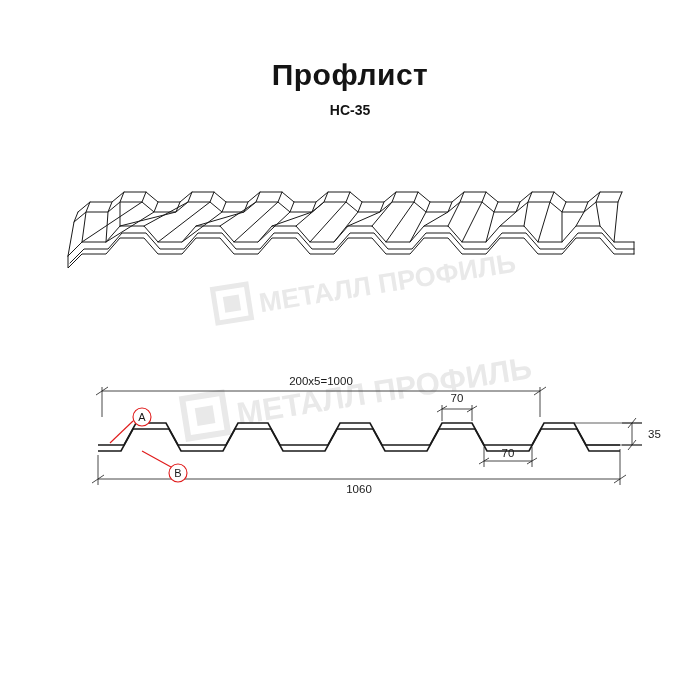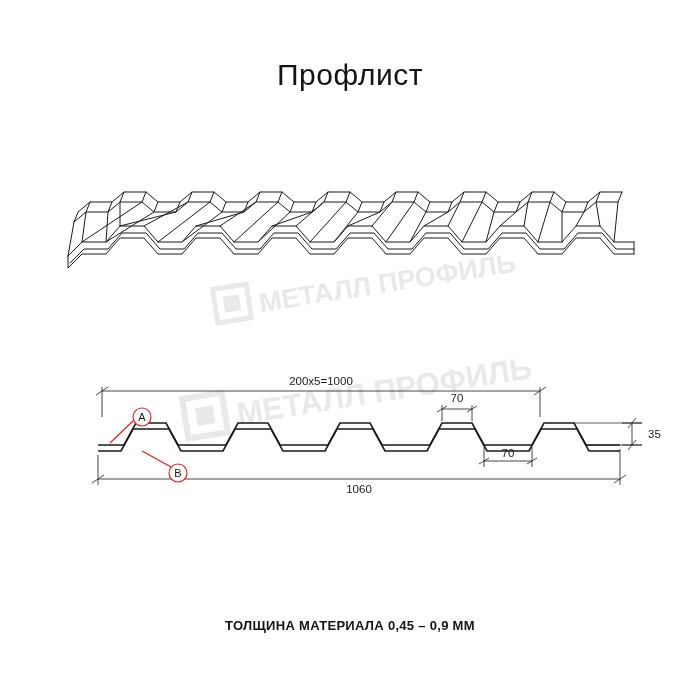--- a/index.html
+++ b/index.html
@@ -20,21 +20,21 @@
     width: 700px;
     height: 700px;
   }
   .title {
     position: absolute;
     top: 58px;
     left: 0;
     width: 700px;
     text-align: center;
     font-size: 30px;
-    font-weight: normal;
+    font-weight: bold;
     letter-spacing: 0.5px;
     color: #141414;
   }
   .subtitle {
     position: absolute;
     top: 102px;
     left: 0;
     width: 700px;
     text-align: center;
     font-size: 14px;
@@ -75,20 +75,21 @@
   .wm2 { left: 182px; top: 358px; }
   svg { display: block; overflow: visible; }
   text { font-family: "Liberation Sans", sans-serif; }
 </style>
 </head>
 <body>
 
 <div class="page">
 
   <div class="title">Профлист</div>
+  <div class="subtitle">НС-35</div>
 
   <div class="watermark wm1">
     <svg width="300" height="70" viewBox="0 0 300 70">
       <g transform="rotate(-9 150 35)">
         <rect x="2" y="14" width="34" height="34" fill="none" stroke="#e9e9e9" stroke-width="5"></rect>
         <rect x="11" y="23" width="16" height="16" fill="#e9e9e9"></rect>
         <text x="46" y="44" font-size="27" font-weight="bold" fill="#e9e9e9">МЕТАЛЛ ПРОФИЛЬ</text>
       </g>
     </svg>
   </div>
@@ -230,15 +231,14 @@
       </g>
 
       <g>
         <circle cx="98" cy="104" r="9" fill="#ffffff" stroke="#e01b1b" stroke-width="1.1"></circle>
         <text x="98" y="108" font-size="11" text-anchor="middle" fill="#1a1a1a">B</text>
         <path d="M91 98 L62 82" stroke="#e01b1b" stroke-width="1.1" fill="none"></path>
       </g>
     </svg>
   </div>
 
-  <div class="footer-note">ТОЛЩИНА МАТЕРИАЛА 0,45 – 0,9 ММ</div>
 
 </div>
 
 </body></html>

